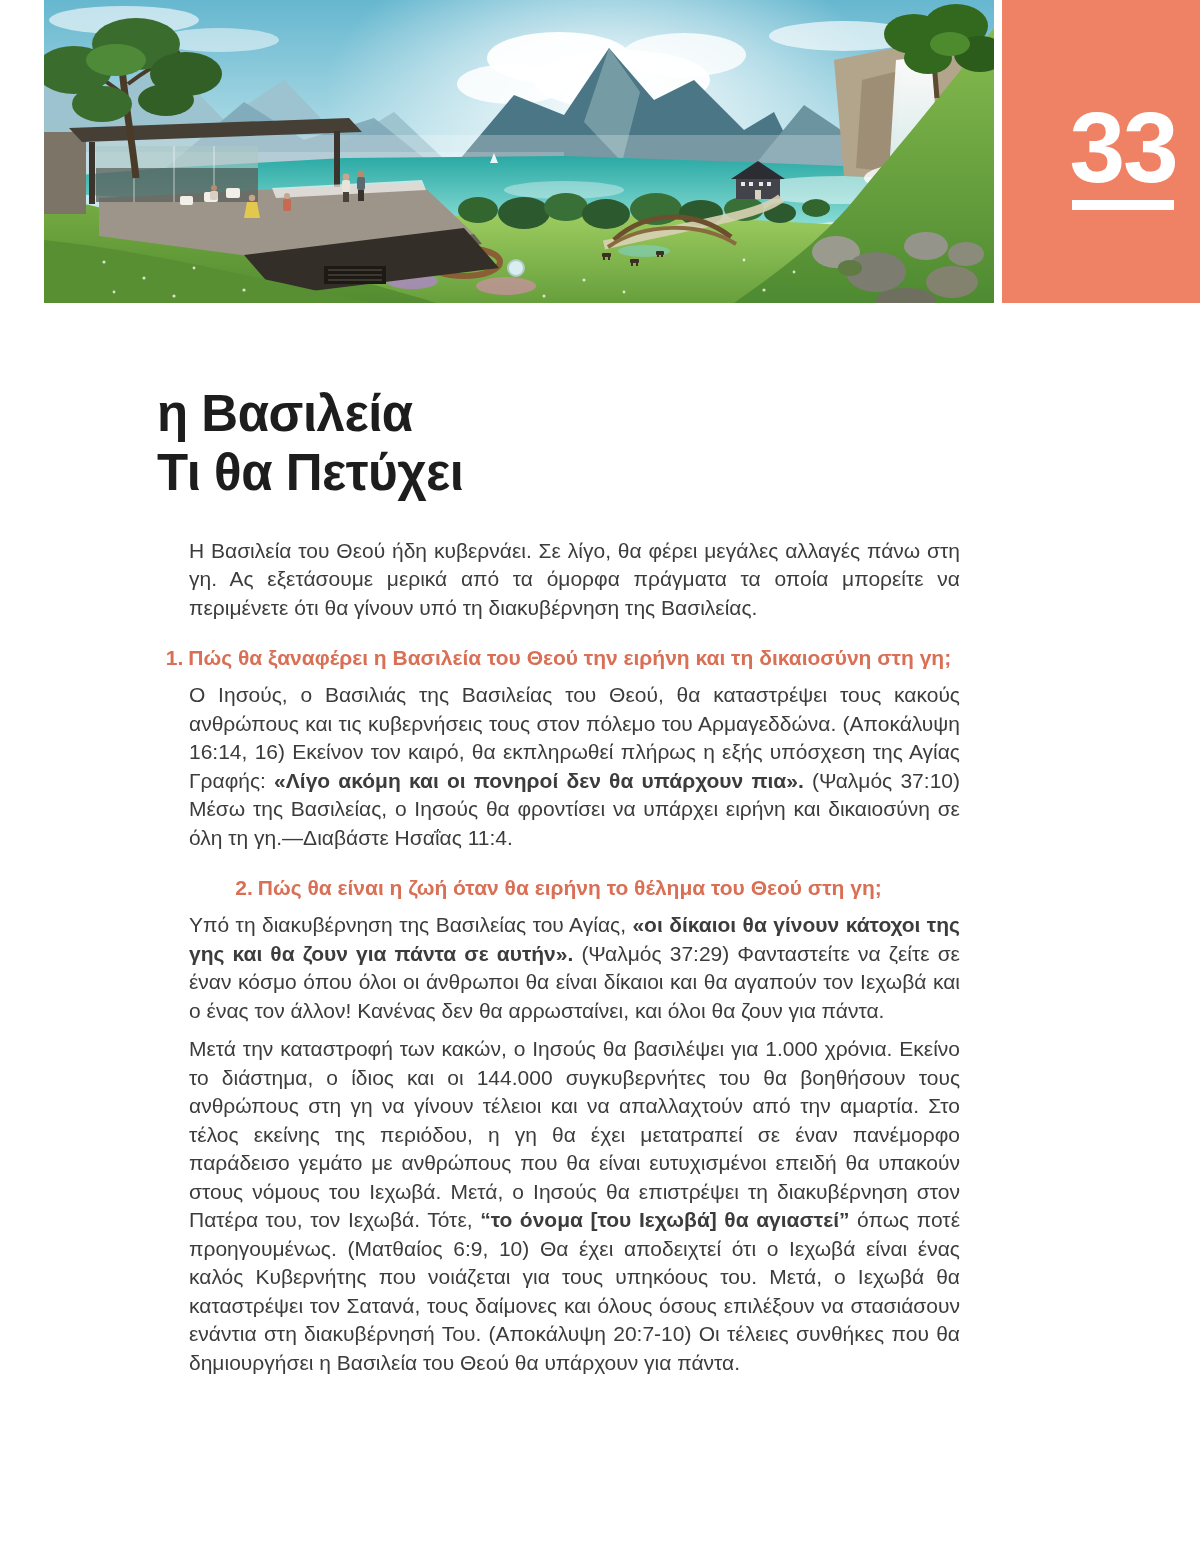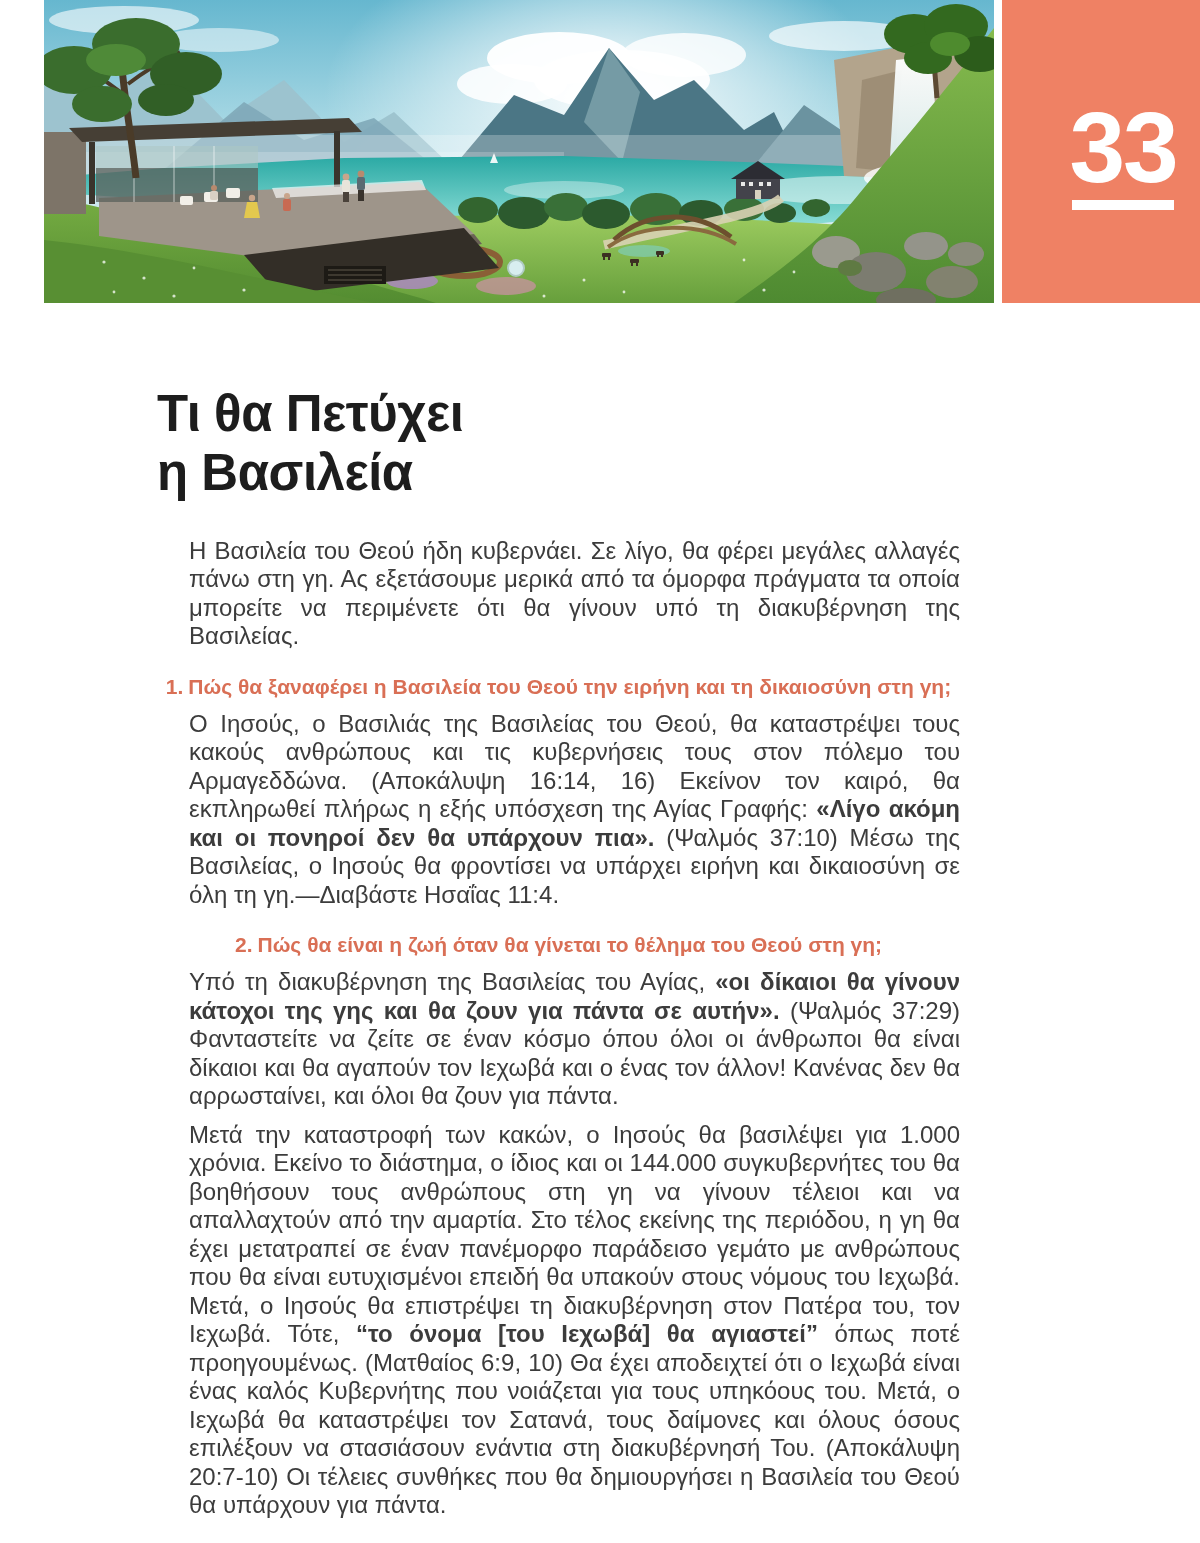--- a/index.html
+++ b/index.html
@@ -33,21 +33,21 @@
   .num-bar{width:102px;height:10px;background:#ffffff;margin-top:3px;}
 
   
   .content{position:absolute;left:157px;top:350px;width:803px;}
   .title{
     font-size:51px;font-weight:bold;color:var(--title-text);
     line-height:1.16;letter-spacing:-0.5px;
   }
   .title span{display:block;}
   p.body{
-    font-size:24px;line-height:28.5px;color:var(--body-text);
+    font-size:21px;line-height:28.5px;color:var(--body-text);
     text-align:justify;margin:10px 0 0 32px;
   }
   p.intro{margin-top:32px;}
   .q{
     font-size:21px;font-weight:bold;color:var(--question-heading);
     line-height:27px;margin:22px 0 0 0;
     padding-left:17px;text-indent:-17px;text-align:center;
   }
   .q .qnum{margin-right:5px;}
   b.quote{font-weight:bold;color:inherit;}
@@ -269,33 +269,33 @@
 
     <div class="num-block">
       <div class="num">33</div>
       <div class="num-bar"></div>
     </div>
   </div>
 
   <div class="content">
 
     <h1 class="title">
+      <span>η Βασιλεία</span>
       <span>Τι θα Πετύχει</span>
-      <span>η Βασιλεία</span>
     </h1>
 
     <p class="body intro">Η Βασιλεία του Θεού ήδη κυβερνάει. Σε λίγο, θα φέρει μεγάλες αλλαγές πάνω στη γη. Ας εξετάσουμε μερικά από τα όμορφα πράγματα τα οποία μπορείτε να περιμένετε ότι θα γίνουν υπό τη διακυβέρνηση της Βασιλείας.</p>
 
     <div>
       <h2 class="q"><span class="qnum">1.</span><span>Πώς θα ξαναφέρει η Βασιλεία του Θεού την ειρήνη και τη δικαιοσύνη στη γη;</span></h2>
       <p class="body"><span>Ο Ιησούς, ο Βασιλιάς της Βασιλείας του Θεού, θα καταστρέψει τους κακούς ανθρώπους και τις κυβερνήσεις τους στον πόλεμο του Αρμαγεδδώνα. (Αποκάλυψη 16:14, 16) Εκείνον τον καιρό, θα εκπληρωθεί πλήρως η εξής υπόσχεση της Αγίας Γραφής: </span><b class="quote">«Λίγο ακόμη και οι πονηροί δεν θα υπάρχουν πια».</b><span> (Ψαλμός 37:10) Μέσω της Βασιλείας, ο Ιησούς θα φροντίσει να υπάρχει ειρήνη και δικαιοσύνη σε όλη τη γη.—Διαβάστε Ησαΐας 11:4.</span></p>
     </div>
 
     <div>
-      <h2 class="q"><span class="qnum">2.</span><span>Πώς θα είναι η ζωή όταν θα γίνεται το θέλημα του Θεού στη γη;</span></h2>
+      <h2 class="q"><span class="qnum">2.</span><span>Πώς θα είναι η ζωή όταν θα ειρήνη το θέλημα του Θεού στη γη;</span></h2>
       <p class="body"><span>Υπό τη διακυβέρνηση της Βασιλείας του Αγίας, </span><b class="quote">«οι δίκαιοι θα γίνουν κάτοχοι της γης και θα ζουν για πάντα σε αυτήν».</b><span> (Ψαλμός 37:29) Φανταστείτε να ζείτε σε έναν κόσμο όπου όλοι οι άνθρωποι θα είναι δίκαιοι και θα αγαπούν τον Ιεχωβά και ο ένας τον άλλον! Κανένας δεν θα αρρωσταίνει, και όλοι θα ζουν για πάντα.</span></p>
     </div>
 
     <div>
       <p class="body"><span>Μετά την καταστροφή των κακών, ο Ιησούς θα βασιλέψει για 1.000 χρόνια. Εκείνο το διάστημα, ο ίδιος και οι 144.000 συγκυβερνήτες του θα βοηθήσουν τους ανθρώπους στη γη να γίνουν τέλειοι και να απαλλαχτούν από την αμαρτία. Στο τέλος εκείνης της περιόδου, η γη θα έχει μετατραπεί σε έναν πανέμορφο παράδεισο γεμάτο με ανθρώπους που θα είναι ευτυχισμένοι επειδή θα υπακούν στους νόμους του Ιεχωβά. Μετά, ο Ιησούς θα επιστρέψει τη διακυβέρνηση στον Πατέρα του, τον Ιεχωβά. Τότε, </span><b class="quote">“το όνομα [του Ιεχωβά] θα αγιαστεί”</b><span> όπως ποτέ προηγουμένως. (Ματθαίος 6:9, 10) Θα έχει αποδειχτεί ότι ο Ιεχωβά είναι ένας καλός Κυβερνήτης που νοιάζεται για τους υπηκόους του. Μετά, ο Ιεχωβά θα καταστρέψει τον Σατανά, τους δαίμονες και όλους όσους επιλέξουν να στασιάσουν ενάντια στη διακυβέρνησή Του. (Αποκάλυψη 20:7-10) Οι τέλειες συνθήκες που θα δημιουργήσει η Βασιλεία του Θεού θα υπάρχουν για πάντα.</span></p>
     </div>
 
   </div>
 </div>
 

